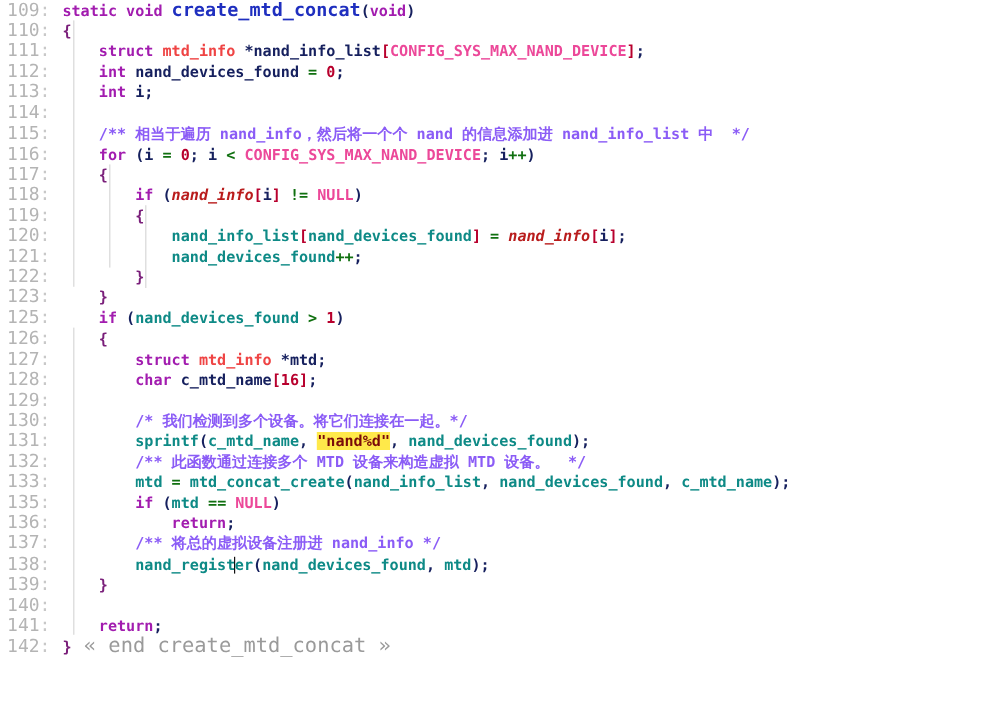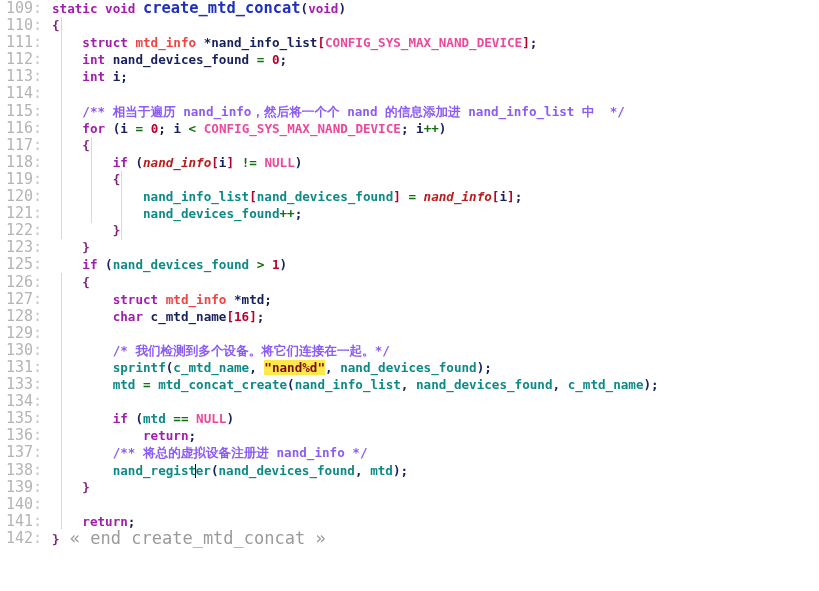--- a/index.html
+++ b/index.html
@@ -104,22 +104,22 @@
       <div class="line"><span class="gutter">121<span class="colon">:</span></span><span class="code"><span class="punc">            </span><span class="teal">nand_devices_found</span><span class="op">++</span><span class="punc">;</span></span></div>
       <div class="line"><span class="gutter">122<span class="colon">:</span></span><span class="code"><span class="punc">        </span><span class="brace">}</span></span></div>
       <div class="line"><span class="gutter">123<span class="colon">:</span></span><span class="code"><span class="punc">    </span><span class="brace">}</span></span></div>
       <div class="line"><span class="gutter">125<span class="colon">:</span></span><span class="code"><span class="punc">    </span><span class="kw">if </span><span class="punc">(</span><span class="teal">nand_devices_found </span><span class="op">&gt; </span><span class="num">1</span><span class="punc">)</span></span></div>
       <div class="line"><span class="gutter">126<span class="colon">:</span></span><span class="code"><span class="punc">    </span><span class="brace">{</span></span></div>
       <div class="line"><span class="gutter">127<span class="colon">:</span></span><span class="code"><span class="punc">        </span><span class="kw">struct </span><span class="type">mtd_info</span><span class="punc"> *</span><span class="ident">mtd</span><span class="punc">;</span></span></div>
       <div class="line"><span class="gutter">128<span class="colon">:</span></span><span class="code"><span class="punc">        </span><span class="kw">char </span><span class="ident">c_mtd_name</span><span class="brk">[</span><span class="num">16</span><span class="brk">]</span><span class="punc">;</span></span></div>
       <div class="line"><span class="gutter">129<span class="colon">:</span></span><span class="code"></span></div>
       <div class="line"><span class="gutter">130<span class="colon">:</span></span><span class="code"><span class="cm">        /* 我们检测到多个设备。将它们连接在一起。*/</span></span></div>
       <div class="line"><span class="gutter">131<span class="colon">:</span></span><span class="code"><span class="punc">        </span><span class="teal">sprintf</span><span class="punc">(</span><span class="teal">c_mtd_name</span><span class="punc">, </span><span class="str">"nand%d"</span><span class="punc">, </span><span class="teal">nand_devices_found</span><span class="punc">)</span><span class="punc">;</span></span></div>
+      <div class="line"><span class="gutter">132<span class="colon">:</span></span><span class="code"><span class="cm">        /** 此函数通过连接多个 MTD 设备来构造虚拟 MTD 设备。  */</span></span></div>
       <div class="line"><span class="gutter">133<span class="colon">:</span></span><span class="code"><span class="punc">        </span><span class="teal">mtd </span><span class="op">= </span><span class="teal">mtd_concat_create</span><span class="punc">(</span><span class="teal">nand_info_list</span><span class="punc">, </span><span class="teal">nand_devices_found</span><span class="punc">, </span><span class="teal">c_mtd_name</span><span class="punc">)</span><span class="punc">;</span></span></div>
-      <div class="line"><span class="gutter">134<span class="colon">:</span></span><span class="code"></span></div>
       <div class="line"><span class="gutter">135<span class="colon">:</span></span><span class="code"><span class="punc">        </span><span class="kw">if </span><span class="punc">(</span><span class="teal">mtd </span><span class="op">== </span><span class="macro">NULL</span><span class="punc">)</span></span></div>
       <div class="line"><span class="gutter">136<span class="colon">:</span></span><span class="code"><span class="punc">            </span><span class="kw">return</span><span class="punc">;</span></span></div>
       <div class="line"><span class="gutter">137<span class="colon">:</span></span><span class="code"><span class="cm">        /** 将总的虚拟设备注册进 nand_info */</span></span></div>
       <div class="line"><span class="gutter">138<span class="colon">:</span></span><span class="code"><span class="punc">        </span><span class="teal">nand_regist</span><span class="caret"></span><span class="teal">er</span><span class="punc">(</span><span class="teal">nand_devices_found</span><span class="punc">, </span><span class="teal">mtd</span><span class="punc">)</span><span class="punc">;</span></span></div>
       <div class="line"><span class="gutter">139<span class="colon">:</span></span><span class="code"><span class="punc">    </span><span class="brace">}</span></span></div>
       <div class="line"><span class="gutter">140<span class="colon">:</span></span><span class="code"></span></div>
       <div class="line"><span class="gutter">141<span class="colon">:</span></span><span class="code"><span class="punc">    </span><span class="kw">return</span><span class="punc">;</span></span></div>
       <div class="line"><span class="gutter">142<span class="colon">:</span></span><span class="code"><span class="foldb">}</span><span class="fold"> « end create_mtd_concat »</span></span></div>
     </div>
 </div>

